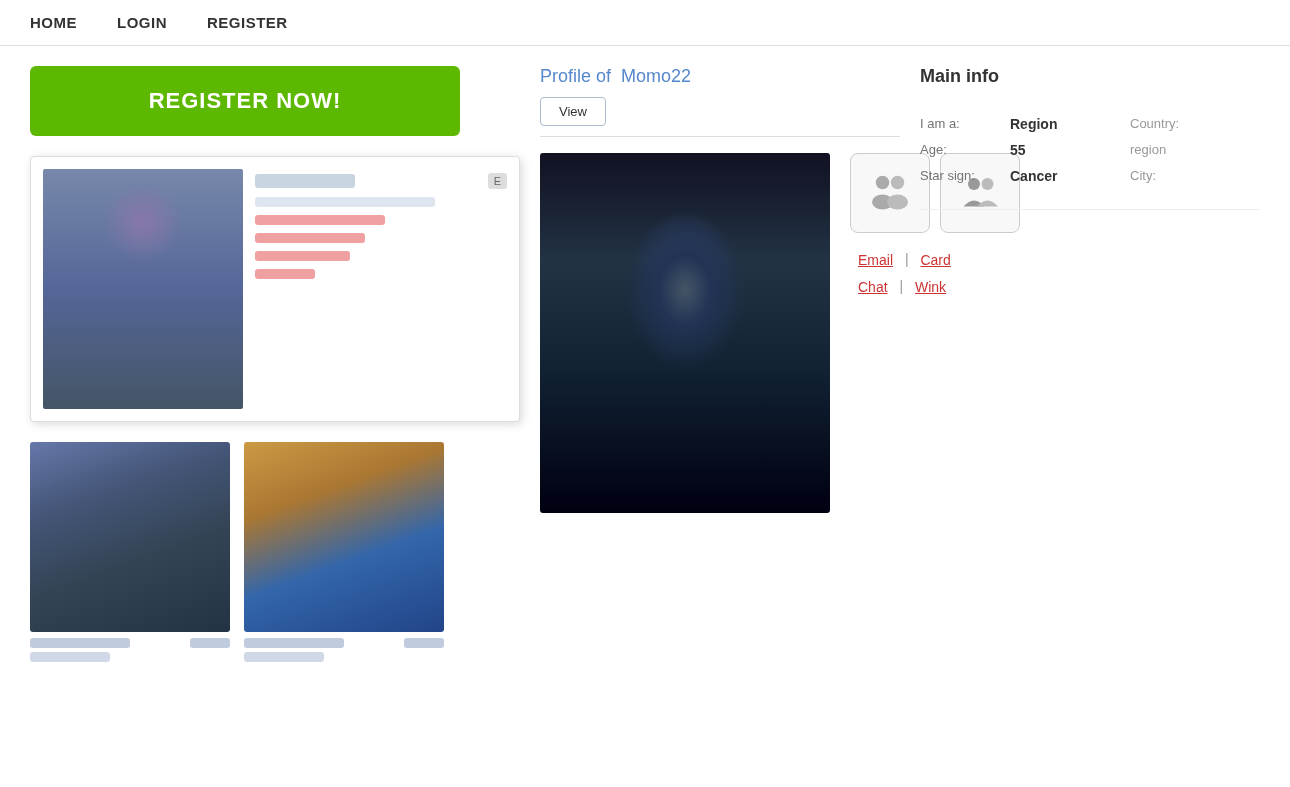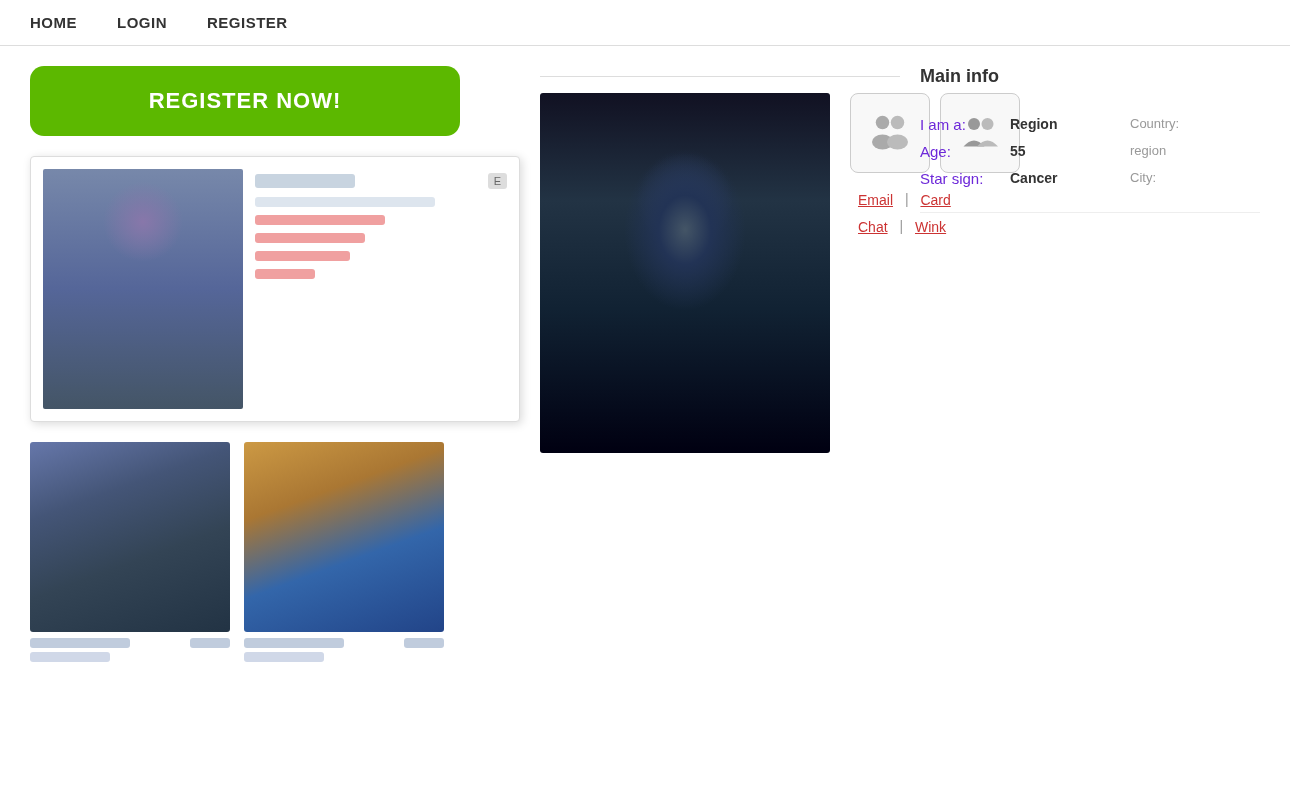--- a/index.html
+++ b/index.html
@@ -37,21 +37,21 @@
 
     .register-btn {
       display: block;
       width: 430px;
       background: #5cb800;
       color: #fff;
       font-size: 22px;
       font-weight: bold;
       text-align: center;
       padding: 22px 0;
-      border-radius: 14px;
+      border-radius: 6px;
       border: none;
       cursor: pointer;
       letter-spacing: 1px;
       margin-bottom: 20px;
       text-transform: uppercase;
     }
 
     
     .profile-card-popup {
       background: #fff;
@@ -309,23 +309,23 @@
     }
     .info-table {
       width: 100%;
       border-collapse: collapse;
     }
     .info-table td {
       padding: 5px 0;
       vertical-align: top;
     }
     .info-label {
-      color: #6d28d9;
+      color: #737373;
       width: 90px;
-      font-size: 15px;
+      font-size: 13px;
     }
     .info-value {
       font-weight: bold;
       font-size: 14px;
       color: #333;
       width: 120px;
     }
     .info-label2 {
       color: #999;
       font-size: 13px;
@@ -422,20 +422,27 @@
           <div class="thumb-age-blurred"></div>
         </div>
         <div class="thumb-meta2">
           <div class="thumb-loc-blurred"></div>
         </div>
       </div>
     </div>
   </div>
 
   <div class="profile-main">
+    <div class="profile-header">
+      <div class="profile-title">
+        <span>Profile of</span>
+        &nbsp;<span style="color:#5588cc;">Momo22</span>
+      </div>
+      <button class="view-btn">View</button>
+    </div>
     <hr class="profile-divider">
 
     <div class="profile-photo-area">
       <div class="main-profile-photo">
         <div class="main-photo-img"></div>
       </div>
       <div class="action-icons-and-links">
         <div class="action-icons">
 
           <div class="action-icon-box">

